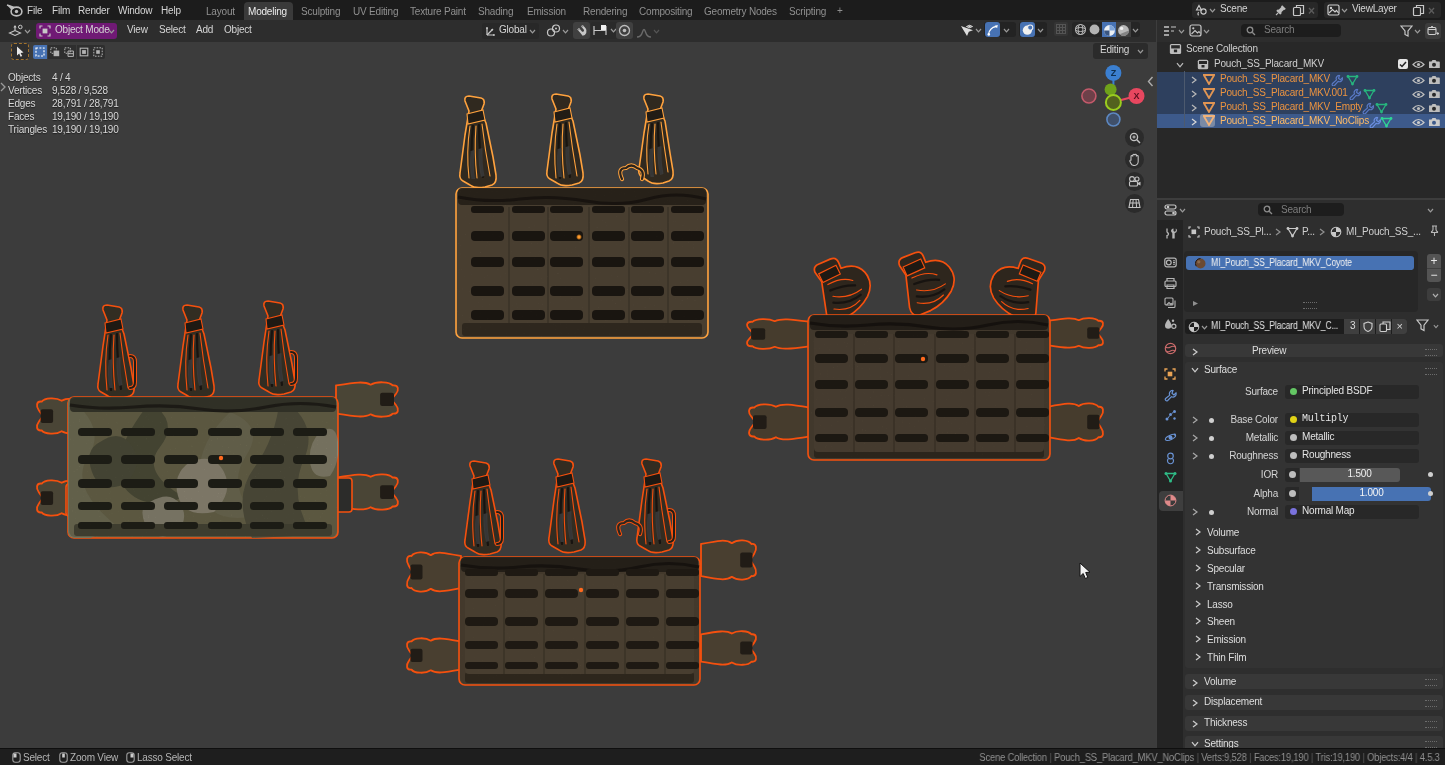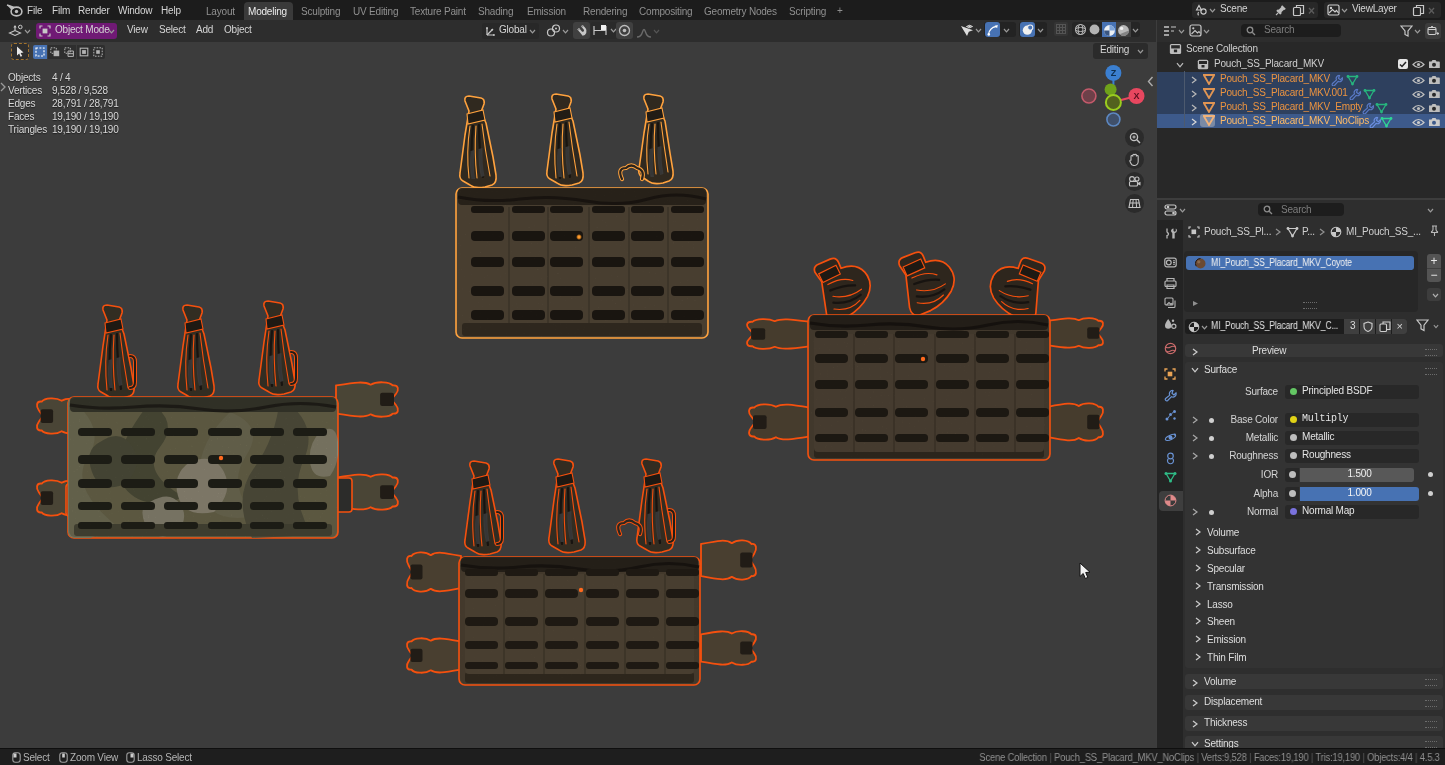--- a/index.html
+++ b/index.html
@@ -1184,30 +1184,30 @@
       <div class="abs sm" style="left:0;top:88px;width:93px;text-align:right;color:#d4d4d4;">Roughness</div>
       <div class="abs" style="left:100px;top:87px;width:134px;height:14px;background:#282828;border-radius:3px;">
         <span class="abs" style="left:5px;top:3.5px;width:7px;height:7px;border-radius:50%;background:#bdbdbd;"></span>
         <div class="abs sm" style="left:17px;top:0.5px;color:#e4e4e4;">Roughness</div>
       </div>
 
       <div class="abs sm" style="left:0;top:107px;width:93px;text-align:right;color:#d4d4d4;">IOR</div>
       <div class="abs" style="left:100px;top:106px;width:14px;height:14px;background:#282828;border-radius:3px 0 0 3px;">
         <span class="abs" style="left:3.5px;top:3.5px;width:7px;height:7px;border-radius:50%;background:#bdbdbd;"></span>
       </div>
-      <div class="abs" style="left:115px;top:106px;width:114px;height:14px;background:#585858;border-radius:0 3px 3px 0;">
+      <div class="abs" style="left:115px;top:106px;width:100px;height:14px;background:#585858;border-radius:0 3px 3px 0;">
         <div class="abs sm" style="left:0;top:0.5px;width:119px;text-align:center;color:#f0f0f0;">1.500</div>
       </div>
       <span class="abs" style="left:243px;top:110px;width:5px;height:5px;border-radius:50%;background:#cfcfcf;"></span>
 
       <div class="abs sm" style="left:0;top:126px;width:93px;text-align:right;color:#d4d4d4;">Alpha</div>
       <div class="abs" style="left:100px;top:125px;width:14px;height:14px;background:#282828;border-radius:3px 0 0 3px;">
         <span class="abs" style="left:3.5px;top:3.5px;width:7px;height:7px;border-radius:50%;background:#bdbdbd;"></span>
       </div>
-      <div class="abs" style="left:115px;top:125px;width:119px;height:14px;background:#4772b3;border-radius:0 3px 3px 0;">
+      <div class="abs" style="left:127px;top:125px;width:119px;height:14px;background:#4772b3;border-radius:0 3px 3px 0;">
         <div class="abs sm" style="left:0;top:0.5px;width:119px;text-align:center;color:#f5f5f5;">1.000</div>
       </div>
       <span class="abs" style="left:243px;top:129px;width:5px;height:5px;border-radius:50%;background:#cfcfcf;"></span>
 
       <svg class="abs" style="left:7px;top:146px;" width="6" height="8" viewBox="0 0 6 8">
           <path d="M1 1 L5 4 L1 7" stroke="#a8a8a8" stroke-width="1.2" fill="none"></path>
         </svg>
       <span class="abs" style="left:24px;top:148px;width:5px;height:5px;border-radius:50%;background:#cfcfcf;"></span>
       <div class="abs sm" style="left:0;top:144px;width:93px;text-align:right;color:#d4d4d4;">Normal</div>
       <div class="abs" style="left:100px;top:143px;width:134px;height:14px;background:#282828;border-radius:3px;">

